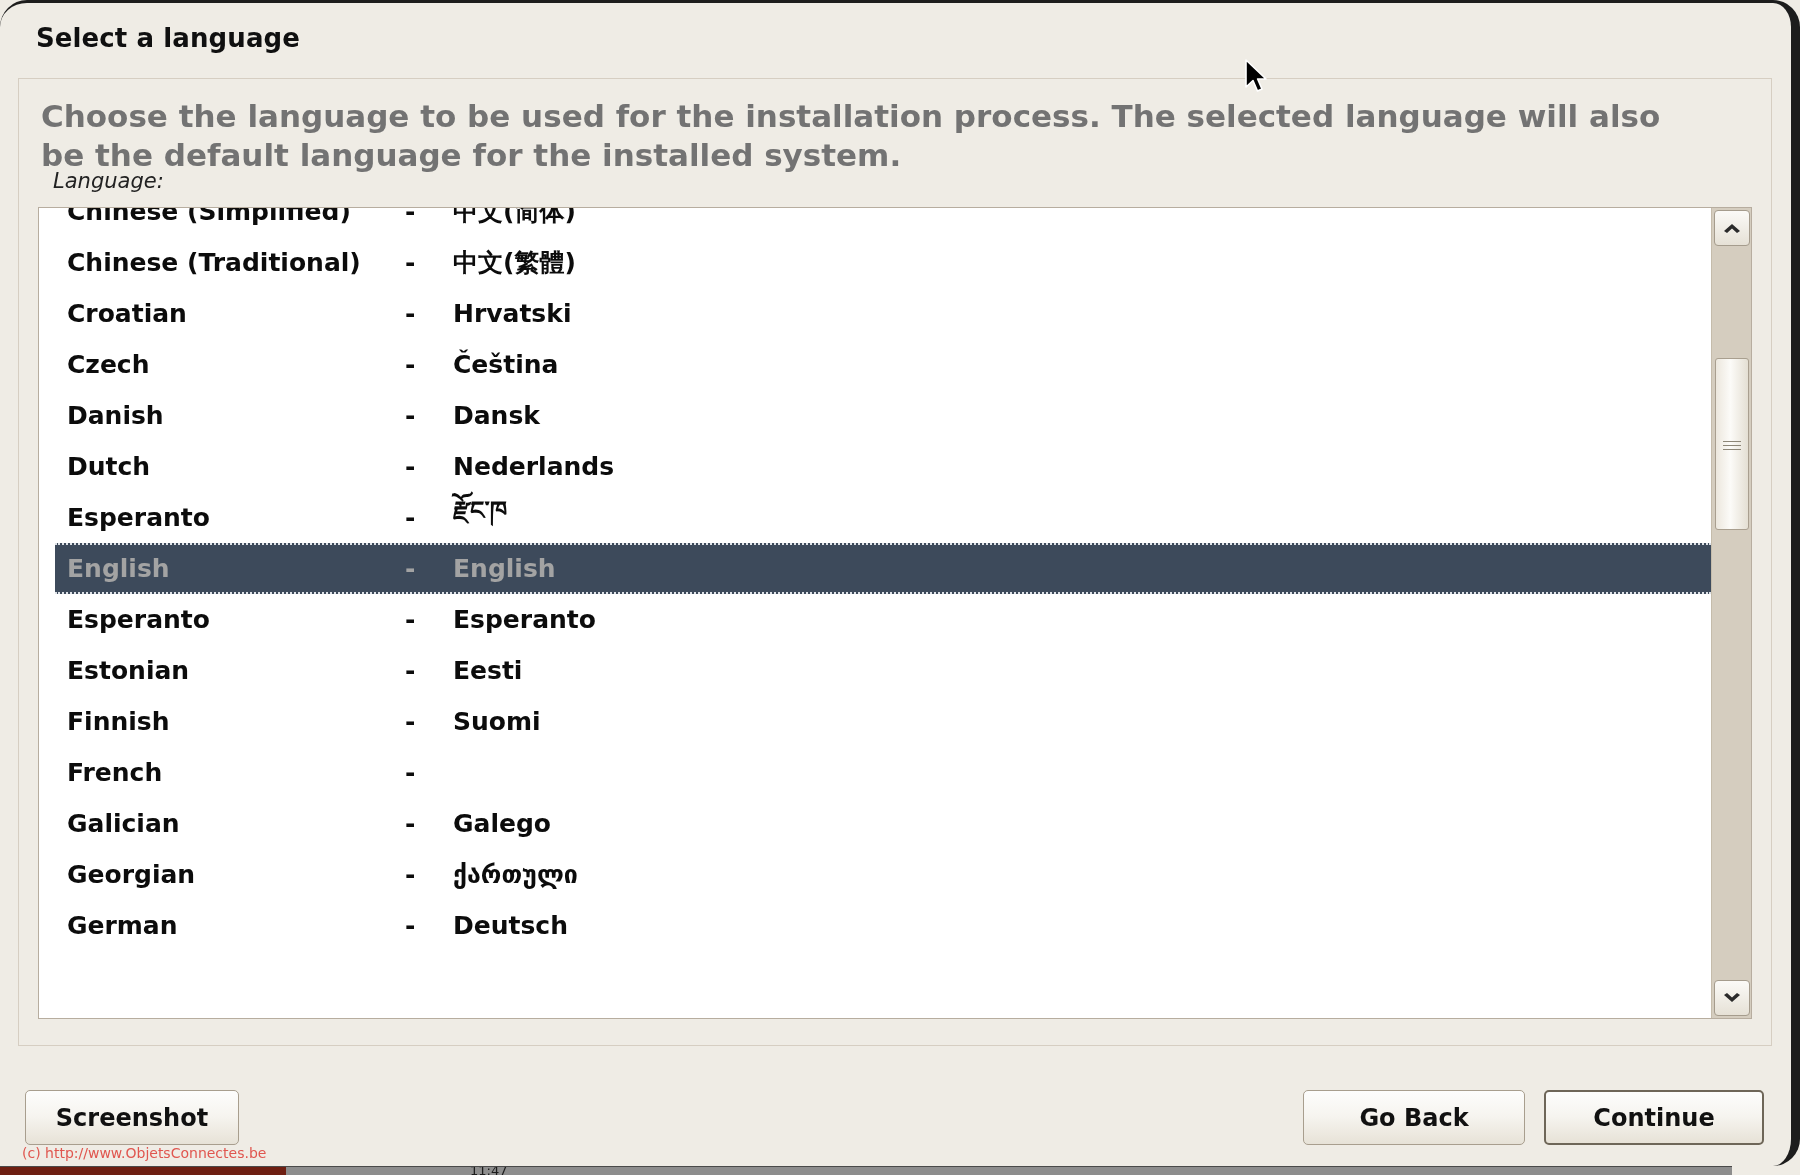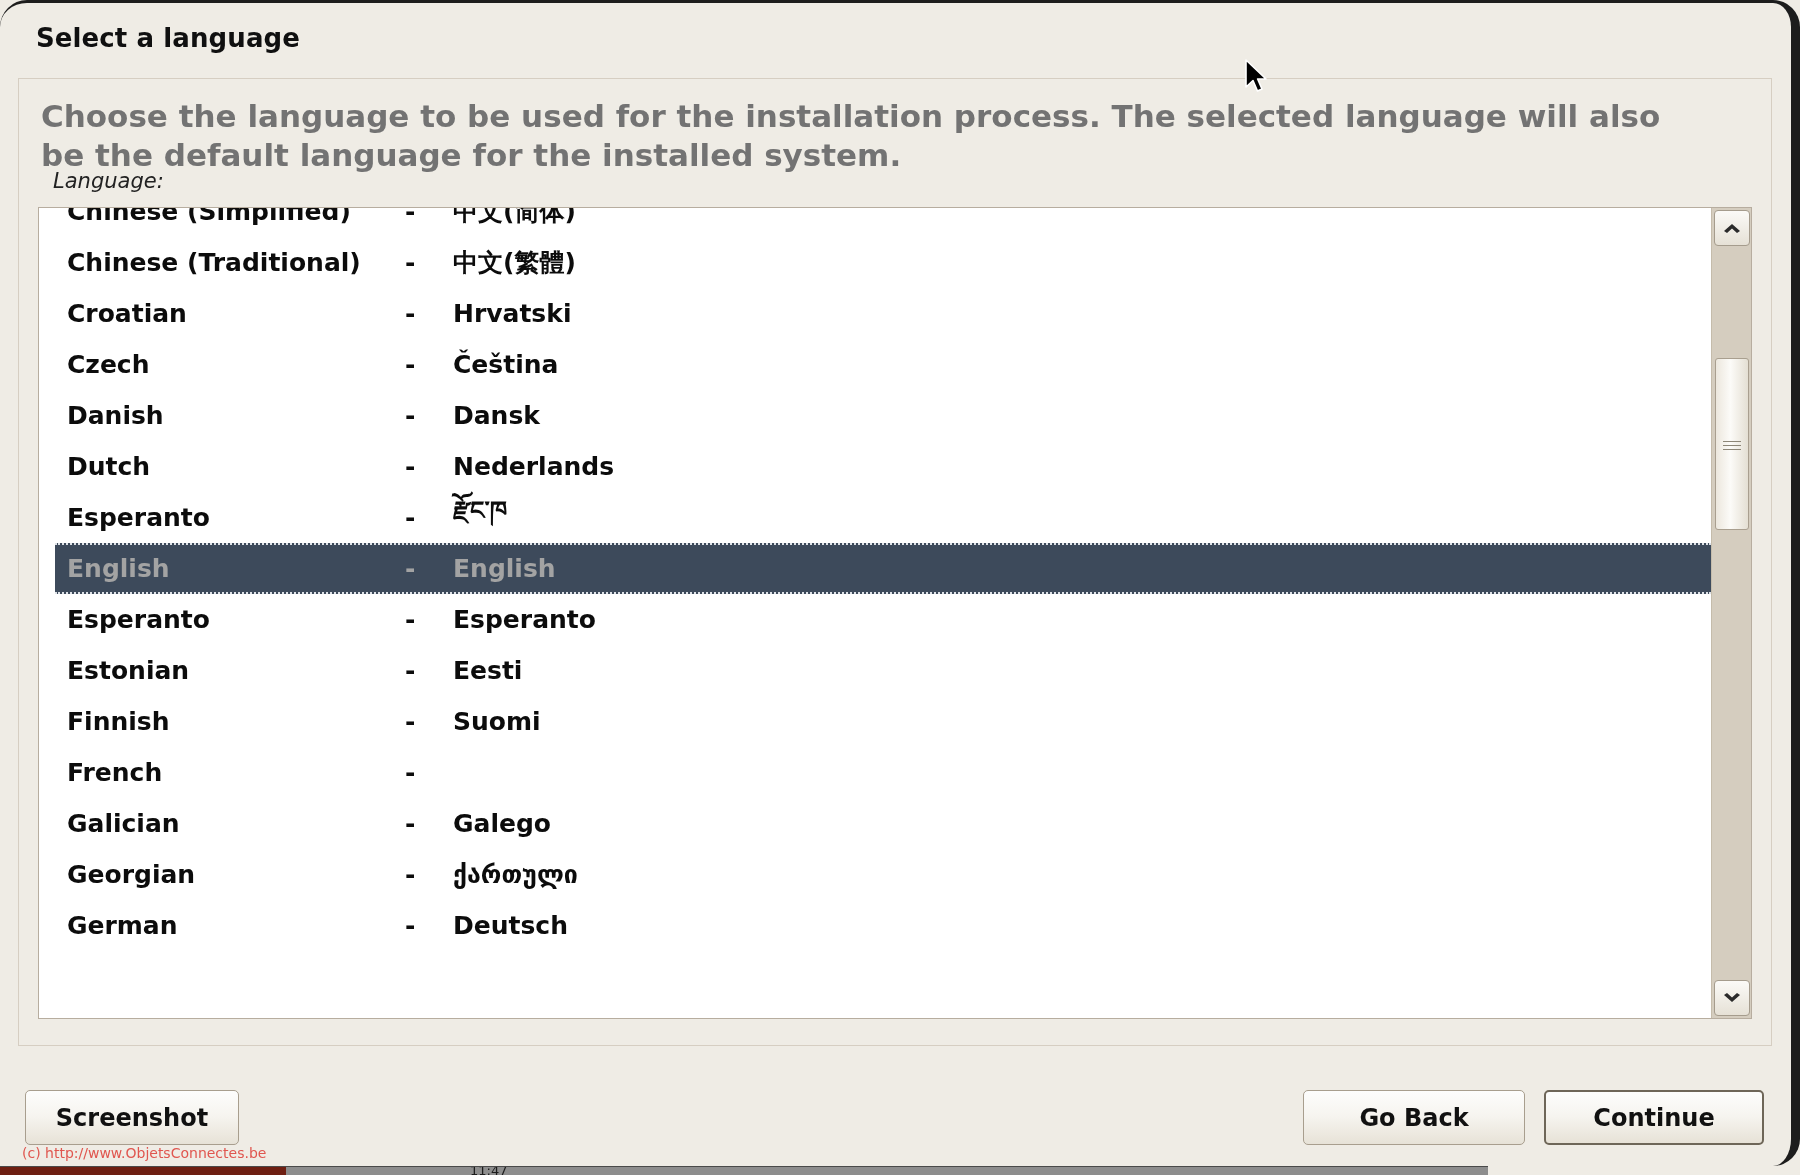--- a/index.html
+++ b/index.html
@@ -220,21 +220,21 @@
     color: #e0564f;
     font-family: "DejaVu Sans", "Liberation Sans", sans-serif;
     white-space: nowrap;
   }
 
   
   #taskbar {
     position: absolute;
     left: 0;
     bottom: 0;
-    width: 1488px;
+    width: 1732px;
     height: 9px;
     background: #8d8d8d;
     border-top: 1px solid #4a4a4a;
     overflow: hidden;
   }
   #taskbar-window-item {
     position: absolute;
     left: 0; top: 0;
     width: 286px;
     height: 9px;

